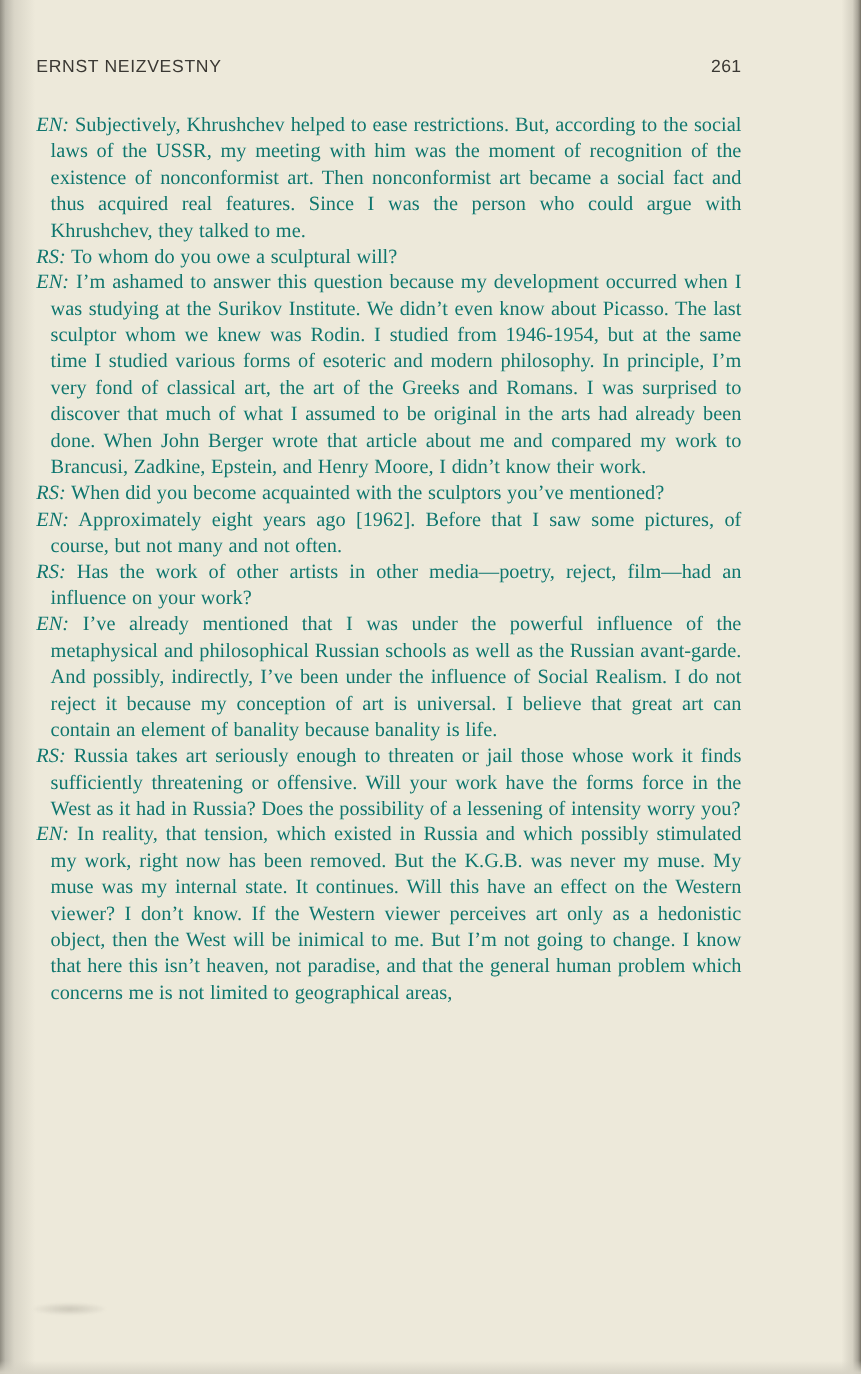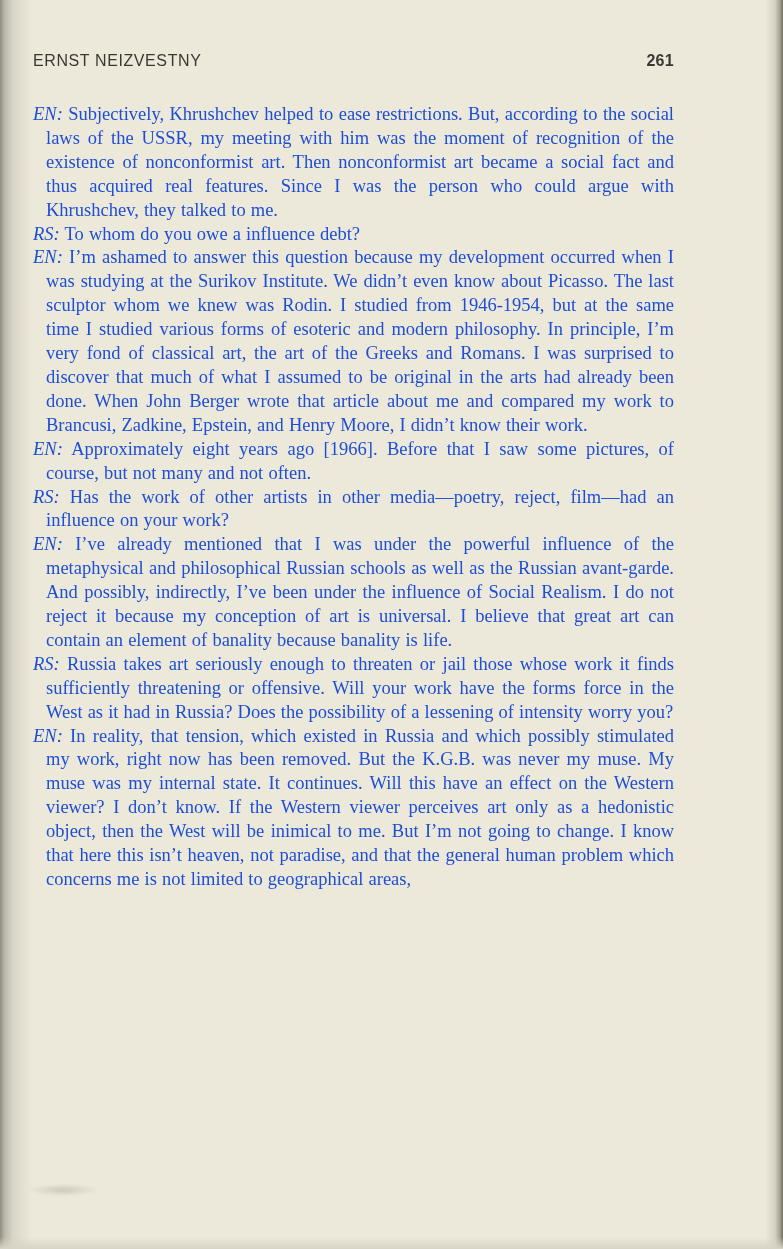--- a/index.html
+++ b/index.html
@@ -39,27 +39,27 @@
     pointer-events: none;
   }
 
   
   .page-header {
     position: absolute; left: 33px; top: 52px; width: 641px;
     display: flex; justify-content: space-between; align-items: baseline;
     font-family: "Liberation Sans", "DejaVu Sans", sans-serif;
     font-size: 16px; letter-spacing: 0.6px; color: #3A3833;
   }
-  .page-number { letter-spacing: 0.3px; font-weight: bold; }
+  .page-number { letter-spacing: 0.3px; }
 
   
   .dialogue {
     position: absolute; left: 33px; top: 103px; width: 641px;
     font-size: 18.5px; line-height: 23.9px;
-    color: #1d4ed8;
+    color: #0f766e;
     text-align: justify;
     word-spacing: 0.5px;
   }
   .dialogue p.para {
     margin: 0;
     padding-left: 13px;
     text-indent: -13px;
   }
   .speaker { font-style: italic; }
 </style>
@@ -74,26 +74,27 @@
   <div class="scan-smudge"></div>
 
   <div class="page-header">
     <span class="running-title">ERNST NEIZVESTNY</span>
     <span class="page-number">261</span>
   </div>
 
   <div class="dialogue">
     <p class="para"><span class="speaker">EN:</span> <span class="utterance">Subjectively, Khrushchev helped to ease restrictions. But, according to the social laws of the USSR, my meeting with him was the moment of recognition of the existence of nonconformist art. Then nonconformist art became a social fact and thus acquired real features. Since I was the person who could argue with Khrushchev, they talked to me.</span></p>
 
-    <p class="para"><span class="speaker">RS:</span> <span class="utterance">To whom do you owe a influence debt?</span></p>
+    <p class="para"><span class="speaker">RS:</span> <span class="utterance">To whom do you owe a sculptural will?</span></p>
 
     <p class="para"><span class="speaker">EN:</span> <span class="utterance">I’m ashamed to answer this question because my development occurred when I was studying at the Surikov Institute. We didn’t even know about Picasso. The last sculptor whom we knew was Rodin. I studied from 1946-1954, but at the same time I studied various forms of esoteric and modern philosophy. In principle, I’m very fond of classical art, the art of the Greeks and Romans. I was surprised to discover that much of what I assumed to be original in the arts had already been done. When John Berger wrote that article about me and compared my work to Brancusi, Zadkine, Epstein, and Henry Moore, I didn’t know their work.</span></p>
 
+    <p class="para"><span class="speaker">RS:</span> <span class="utterance">When did you become acquainted with the sculptors you’ve mentioned?</span></p>
 
-    <p class="para"><span class="speaker">EN:</span> <span class="utterance">Approximately eight years ago [1966]. Before that I saw some pictures, of course, but not many and not often.</span></p>
+    <p class="para"><span class="speaker">EN:</span> <span class="utterance">Approximately eight years ago [1962]. Before that I saw some pictures, of course, but not many and not often.</span></p>
 
     <p class="para"><span class="speaker">RS:</span> <span class="utterance">Has the work of other artists in other media—poetry, reject, film—had an influence on your work?</span></p>
 
     <p class="para"><span class="speaker">EN:</span> <span class="utterance">I’ve already mentioned that I was under the powerful influence of the metaphysical and philosophical Russian schools as well as the Russian avant-garde. And possibly, indirectly, I’ve been under the influence of Social Realism. I do not reject it because my conception of art is universal. I believe that great art can contain an element of banality because banality is life.</span></p>
 
     <p class="para"><span class="speaker">RS:</span> <span class="utterance">Russia takes art seriously enough to threaten or jail those whose work it finds sufficiently threatening or offensive. Will your work have the forms force in the West as it had in Russia? Does the possibility of a lessening of intensity worry you?</span></p>
 
     <p class="para"><span class="speaker">EN:</span> <span class="utterance">In reality, that tension, which existed in Russia and which possibly stimulated my work, right now has been removed. But the K.G.B. was never my muse. My muse was my internal state. It continues. Will this have an effect on the Western viewer? I don’t know. If the Western viewer perceives art only as a hedonistic object, then the West will be inimical to me. But I’m not going to change. I know that here this isn’t heaven, not paradise, and that the general human problem which concerns me is not limited to geographical areas,</span></p>
   </div>
 

